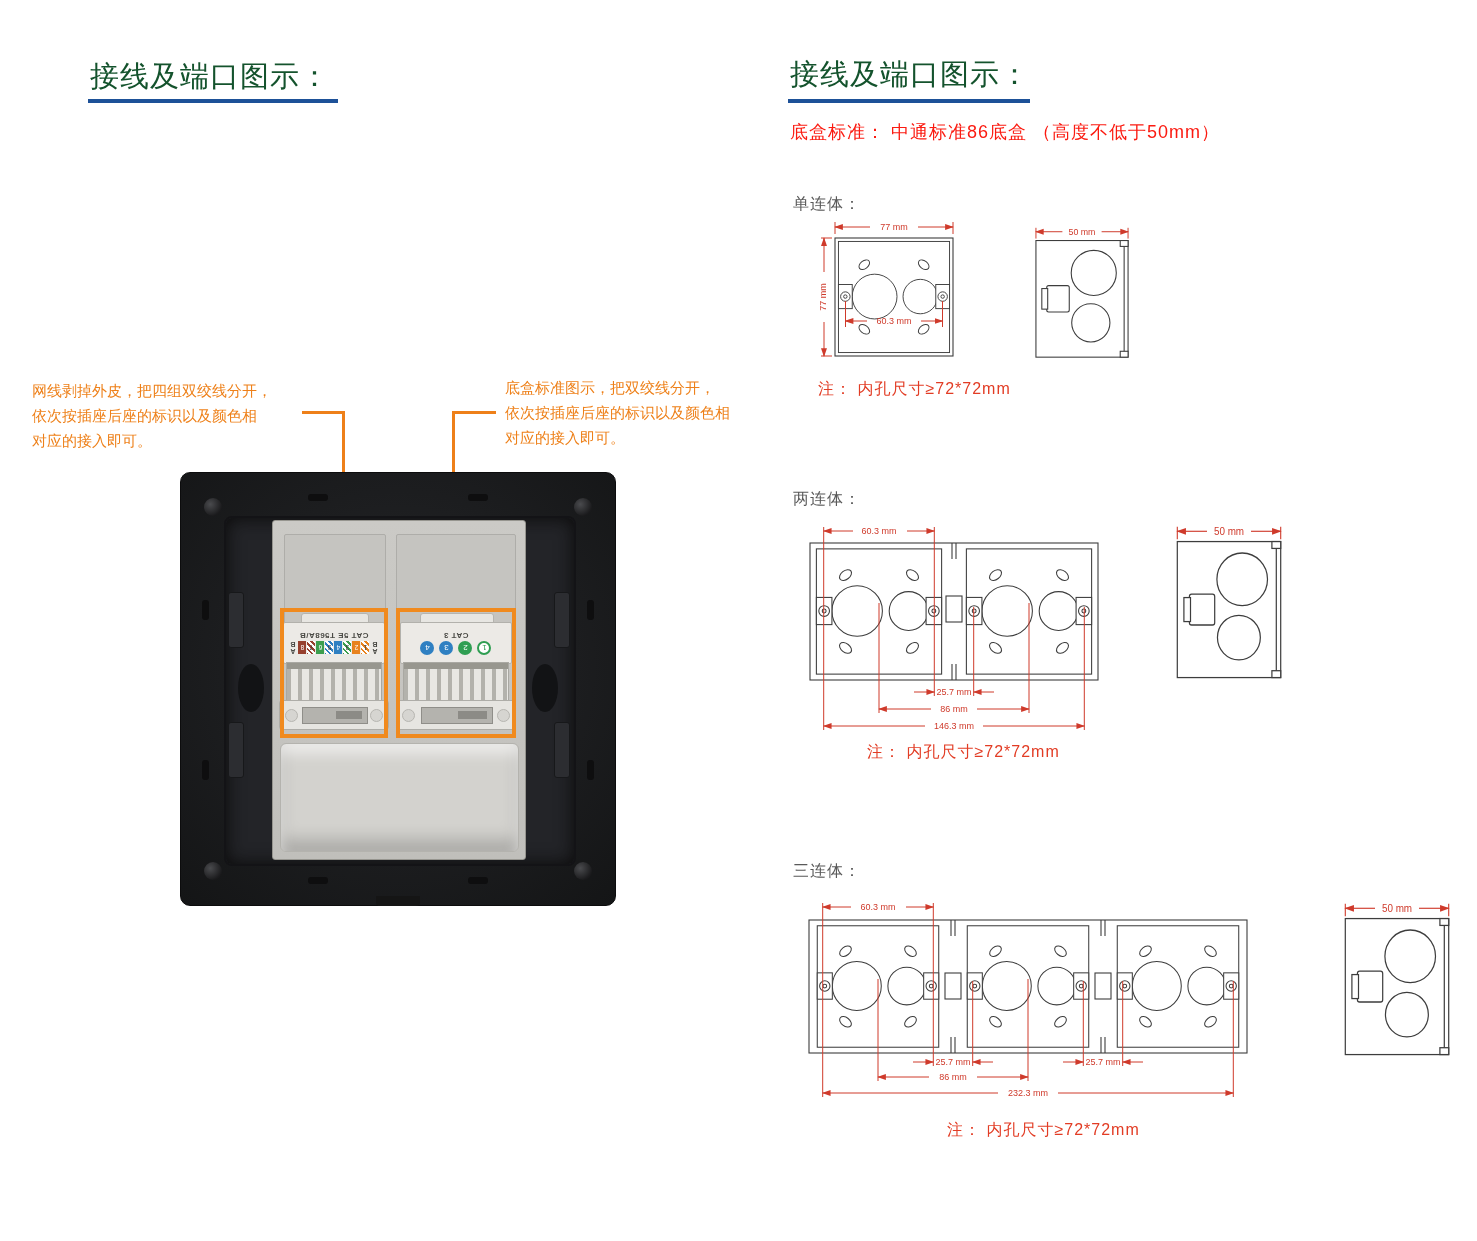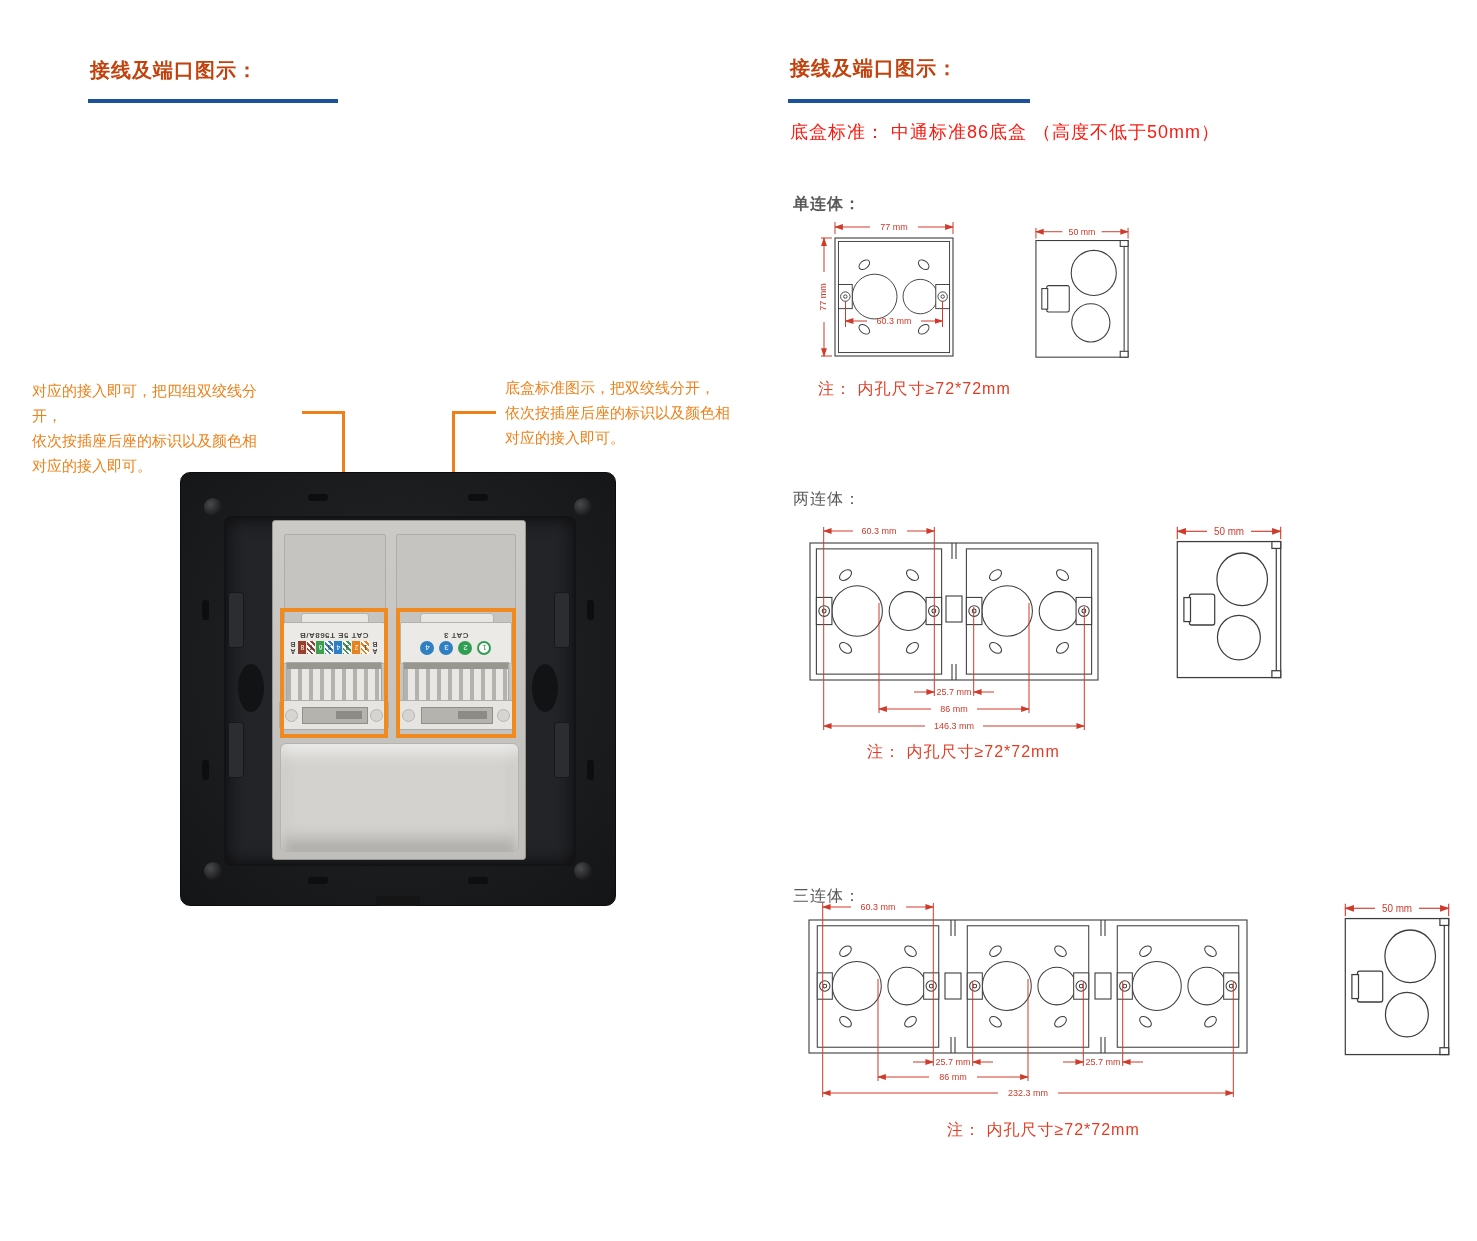--- a/index.html
+++ b/index.html
@@ -1,21 +1,21 @@
 <!DOCTYPE html>
 <html><head>
 <meta charset="utf-8">
 <style>
   html,body{margin:0;padding:0;background:#fff;}
   .page{position:relative;width:1477px;height:1241px;background:#ffffff;overflow:hidden;
         font-family:"Liberation Sans","DejaVu Sans",sans-serif;}
   .abs{position:absolute;}
 
   
-  .h1{font-size:20px;font-weight:bold;color:#c2410c;letter-spacing:1px;}
+  .h1{font-size:29px;font-weight:normal;color:#14532d;letter-spacing:1px;}
   .hrule{height:4px;background:#1d5198;}
   .std-red{font-size:18px;color:#fb1a10;font-weight:500;letter-spacing:1px;}
   .sec-label{font-size:16px;color:#595959;letter-spacing:1px;}
   .note-red{font-size:16px;color:#e23c24;font-weight:500;letter-spacing:1px;}
 
   
   .callout{width:250px;font-size:15px;line-height:25px;color:#ee8019;}
   .cline{background:#ee8019;}
 
   
@@ -82,21 +82,21 @@
 </style>
 </head>
 <body>
 
 <div class="page">
 
   <div class="abs h1" style="left:90px;top:57px;">接线及端口图示：</div>
   <div class="abs hrule" style="left:88px;top:99px;width:250px;"></div>
 
   <div class="abs callout" style="left:32px;top:378px;">
-    <div>对应的接入即可，把四组双绞线分开，</div>
+    <div>网线剥掉外皮，把四组双绞线分开，</div>
     <div>依次按插座后座的标识以及颜色相</div>
     <div>对应的接入即可。</div>
   </div>
 
   <div class="abs callout" style="left:505px;top:375px;">
     <div>底盒标准图示，把双绞线分开，</div>
     <div>依次按插座后座的标识以及颜色相</div>
     <div>对应的接入即可。</div>
   </div>
 
@@ -209,21 +209,21 @@
     </div>
 
     <div class="obox" style="left:100px;top:136px;width:100px;height:122px;"></div>
     <div class="obox" style="left:216px;top:136px;width:112px;height:122px;"></div>
   </div>
 
   <div class="abs h1" style="left:790px;top:55px;">接线及端口图示：</div>
   <div class="abs hrule" style="left:788px;top:99px;width:242px;"></div>
   <div class="abs std-red" style="left:790px;top:120px;">底盒标准： 中通标准86底盒 （高度不低于50mm）</div>
 
-  <div class="abs sec-label" style="left:793px;top:194px;font-weight:bold;">单连体：</div>
+  <div class="abs sec-label" style="left:793px;top:194px;">单连体：</div>
 
   <svg class="abs" style="left:815px;top:217px;" width="150" height="148" viewBox="0 0 150 148">
     <defs>
       <marker id="arr" viewBox="0 0 10 8" refX="9" refY="4" markerWidth="9" markerHeight="7" orient="auto-start-reverse">
         <path d="M0,0.6 L10,4 L0,7.4 Z" fill="#cf3a2b"></path>
       </marker>
       <symbol id="comp" viewBox="0 0 137 137">
         <rect x="4" y="4" width="129" height="129" class="dln nf"></rect>
         <circle cx="46" cy="68" r="26" class="dln nf"></circle>
         <circle cx="99" cy="68" r="20" class="dln nf"></circle>
@@ -318,21 +318,21 @@
     <line x1="188" y1="207" x2="289.3" y2="207" class="red" marker-end="url(#arr)"></line>
     <text x="159" y="210" text-anchor="middle" class="rtx">146.3 mm</text>
   </svg>
 
   <svg class="abs" style="left:1174px;top:521px;" width="110" height="160" viewBox="0 0 100 140" preserveAspectRatio="none">
     <use href="#sideview"></use>
   </svg>
 
   <div class="abs note-red" style="left:867px;top:742px;">注： 内孔尺寸≥72*72mm</div>
 
-  <div class="abs sec-label" style="left:793px;top:886px;">三连体：</div>
+  <div class="abs sec-label" style="left:793px;top:861px;">三连体：</div>
 
   <svg class="abs" style="left:795px;top:895px;" width="470" height="215" viewBox="0 0 470 215">
     <rect x="14" y="25" width="438" height="133" class="dln nf"></rect>
     <use href="#comp" x="16" y="27" width="134" height="129" preserveAspectRatio="none"></use>
     <use href="#comp" x="166" y="27" width="134" height="129" preserveAspectRatio="none"></use>
     <use href="#comp" x="316" y="27" width="134" height="129" preserveAspectRatio="none"></use>
     <line x1="156" y1="25" x2="156" y2="41" class="dln"></line>
       <line x1="160" y1="25" x2="160" y2="41" class="dln"></line>
     <line x1="156" y1="142" x2="156" y2="158" class="dln"></line>
       <line x1="160" y1="142" x2="160" y2="158" class="dln"></line>

